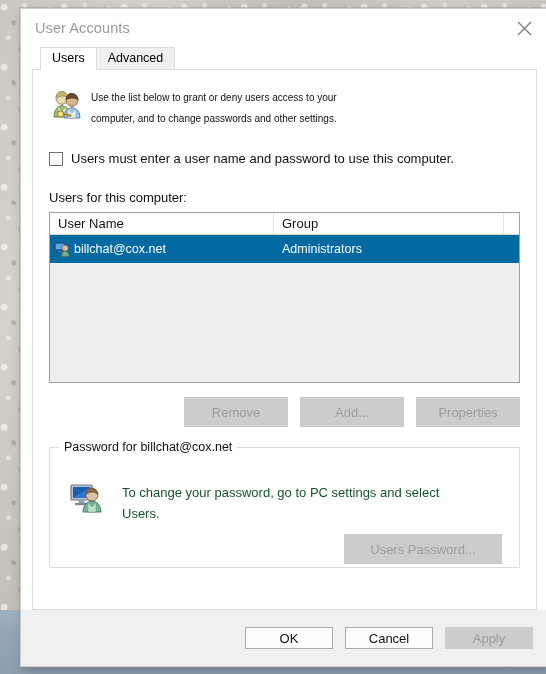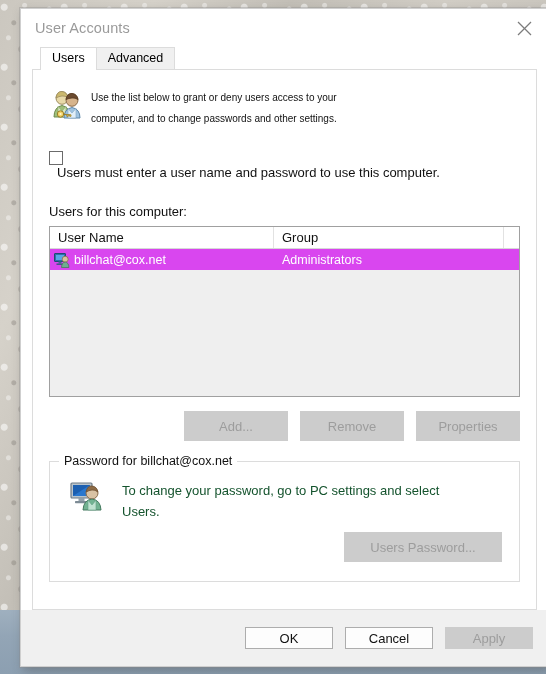--- a/index.html
+++ b/index.html
@@ -142,22 +142,22 @@
   }
 
   
   .icon-users-pair { width: 32px; height: 32px; flex: 0 0 32px; margin-top: 2px; margin-left: 2px; }
   .icon-user-monitor { width: 32px; height: 32px; flex: 0 0 32px; }
   .icon-user-small { width: 16px; height: 16px; flex: 0 0 16px; }
 
   
   .checkline {
     display: flex;
+    align-items: center;
     margin-top: 22px;
-    flex-direction: column;
   }
   .checkbox {
     width: 14px;
     height: 14px;
     border: 1px solid #6b6b6b;
     background: #fff;
     box-sizing: border-box;
     flex: 0 0 14px;
     cursor: default;
   }
@@ -198,22 +198,22 @@
     border-right: 1px solid #e2e2e2;
     height: 21px;
     cursor: default;
   }
   .lv-th.c1 { width: 224px; }
   .lv-th.c2 { width: 230px; }
   .lv-th.c3 { flex: 1 1 auto; border-right: none; }
   .lv-row {
     display: flex;
     align-items: center;
-    height: 21px;
-    background: #d946ef;
+    height: 28px;
+    background: #0369a1;
     color: #ffffff;
     cursor: default;
   }
   .lv-cell {
     font-size: 12.5px;
     box-sizing: border-box;
     display: flex;
     align-items: center;
     height: 21px;
   }
@@ -250,21 +250,21 @@
     color: #111;
   }
 
   
   .groupbox {
     margin-top: 20px;
     border: 1px solid #dcdcdc;
     position: relative;
     height: 121px;
     box-sizing: border-box;
-    padding: 0 14px;
+    padding: 16px 14px;
   }
   .group-legend {
     position: absolute;
     top: -8px;
     left: 9px;
     background: #ffffff;
     padding: 0 5px;
     font-size: 12.5px;
     color: #111;
   }
@@ -374,24 +374,24 @@
             <path d="M7.5 15.5 Q7.6 10.5 11.2 10 Q14.8 10.5 14.9 15.5 Z" fill="#6fae8f" stroke="#47775f" stroke-width=".8"></path>
           </svg>
           <span class="nm">billchat@cox.net</span>
         </div>
         <div class="lv-cell c2">Administrators</div>
       </div>
     </div>
 
     <div class="btnrow">
       <div class="btn disabled">
+        <span>Remove</span>
+      </div>
+      <div class="btn disabled">
         <span>Add...</span>
-      </div>
-      <div class="btn disabled">
-        <span>Remove</span>
       </div>
       <div class="btn disabled">
         <span>Properties</span>
       </div>
     </div>
 
     <div class="groupbox">
       <div class="group-legend">Password for billchat@cox.net</div>
       <div class="gb-row">
         <svg class="icon-user-monitor" viewBox="0 0 32 32">

